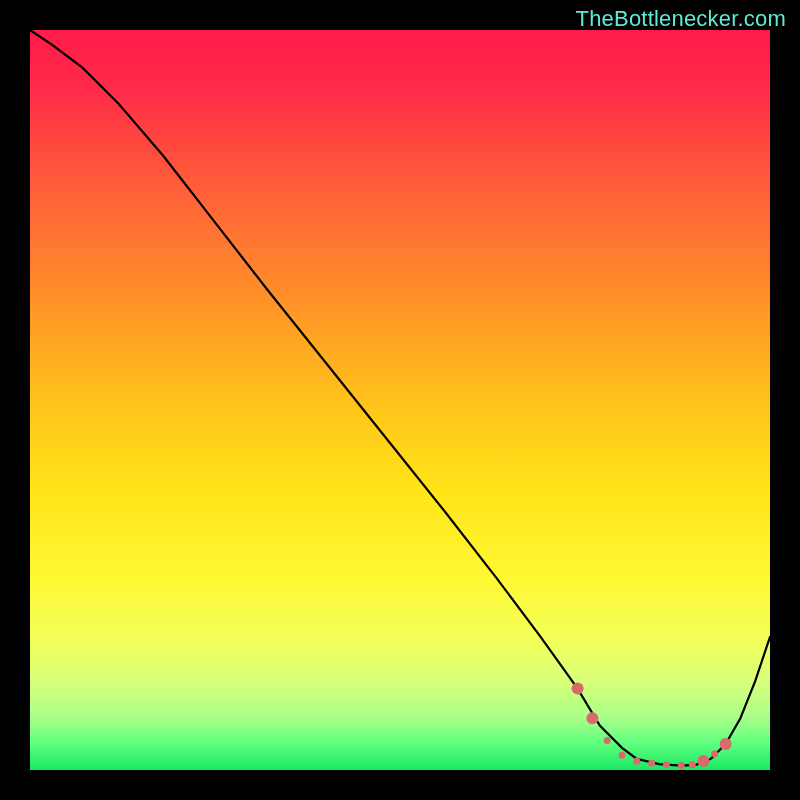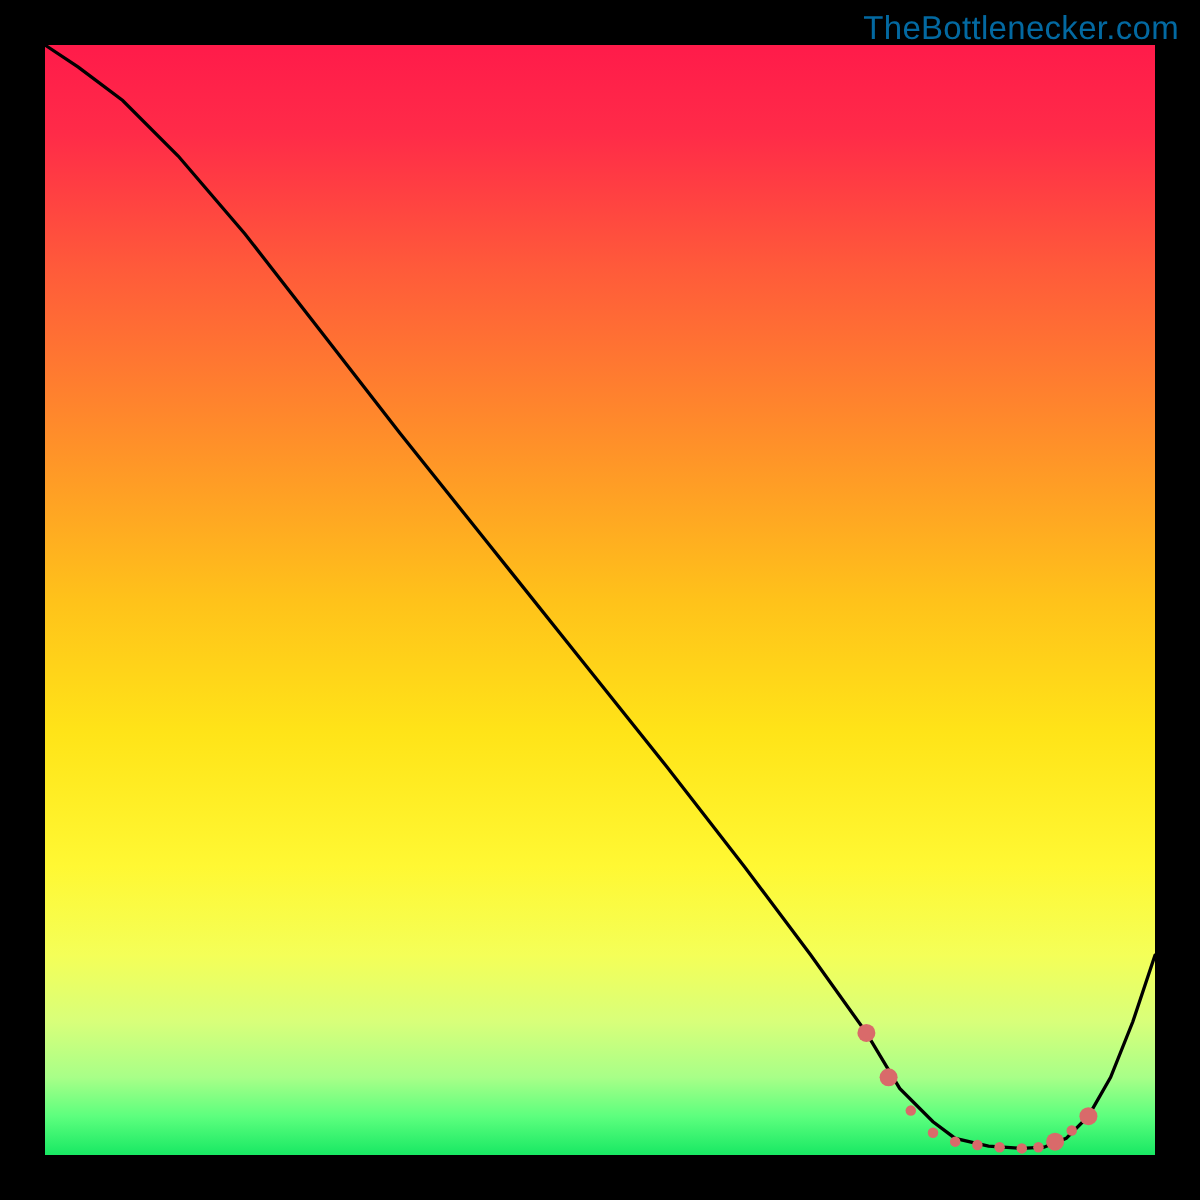--- a/index.html
+++ b/index.html
@@ -15,21 +15,21 @@
     top: 0;
     left: 0;
     width: 800px;
     height: 800px;
     background: #000;
   }
   .watermark {
     position: absolute;
     top: 6px;
     right: 14px;
-    color: #0369a1;
+    color: #5eead4;
     font-family: Arial, Helvetica, sans-serif;
     font-size: 22px;
     letter-spacing: 0.2px;
     user-select: none;
   }
   svg {
     position: absolute;
     top: 0;
     left: 0;
   }

